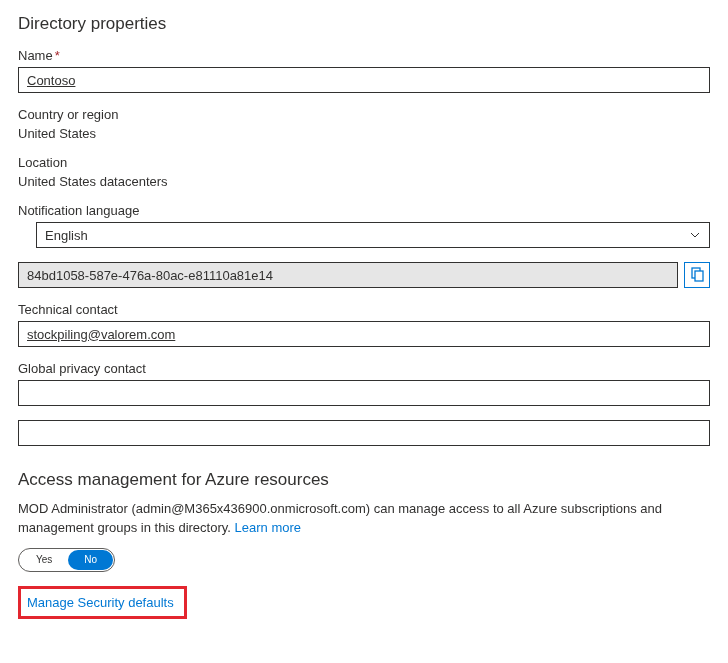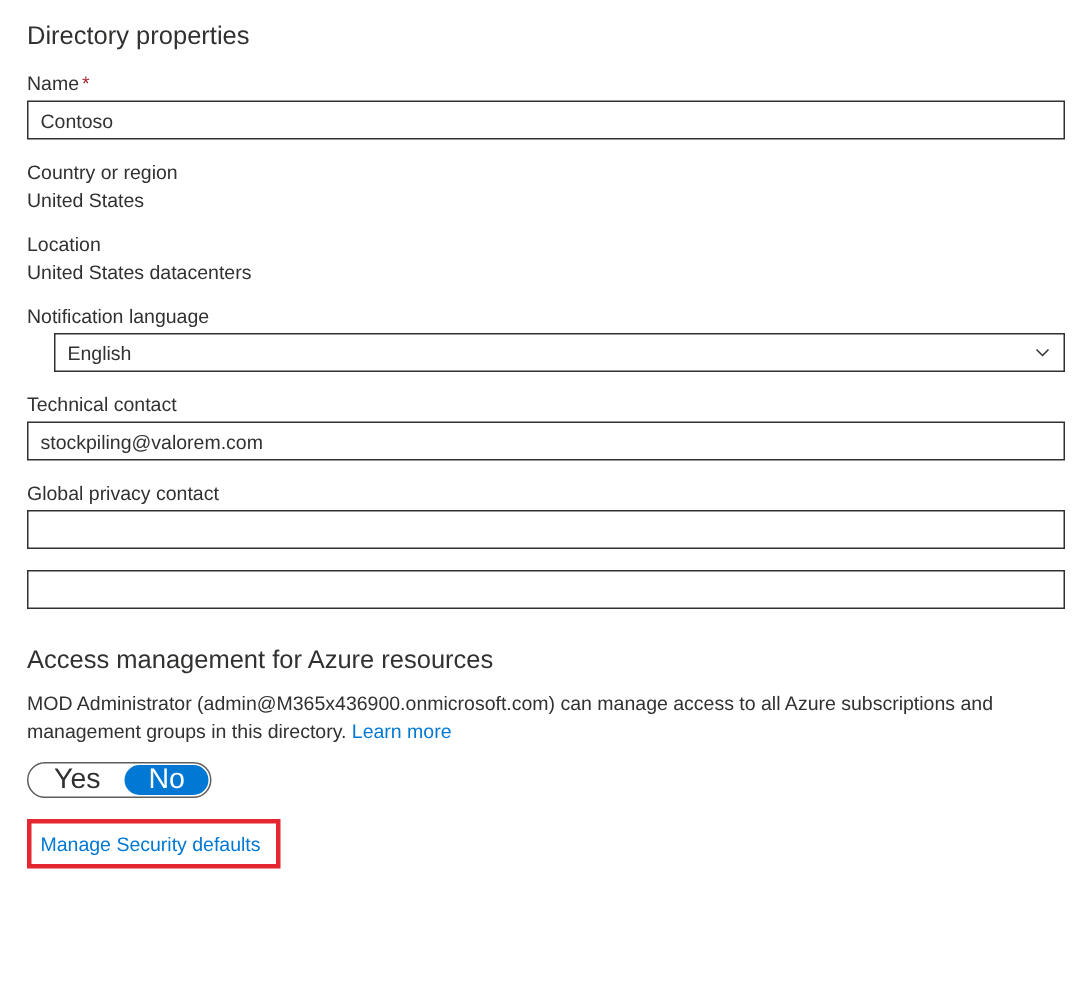--- a/index.html
+++ b/index.html
@@ -36,20 +36,21 @@
     .text-input {
       width: 100%;
       height: 26px;
       border: 1px solid #323130;
       padding: 3px 8px;
       font-size: 13px;
       font-family: inherit;
       color: #323130;
       outline: none;
       background: #fff;
+      text-decoration: underline;
     }
     .select-wrap {
       position: relative;
       width: 100%;
       padding-left: 18px;
     }
     .select-input {
       width: 100%;
       height: 26px;
       border: 1px solid #323130;
@@ -119,21 +120,21 @@
       border: 1px solid #605e5c;
       border-radius: 14px;
       height: 24px;
       padding: 1px;
       overflow: hidden;
       margin-bottom: 14px;
       background: #fff;
     }
     .toggle-opt {
       padding: 2px 16px;
-      font-size: 19px;
+      font-size: 10px;
       border-radius: 12px;
       cursor: pointer;
       color: #323130;
       height: 20px;
       display: inline-flex;
       align-items: center;
     }
     .toggle-opt.active {
       background: #0078d4;
       color: #ffffff;
@@ -181,20 +182,31 @@
       <span class="chevron">
         <svg width="12" height="12" viewBox="0 0 12 12">
             <path d="M2 4 L6 8 L10 4" stroke="#323130" stroke-width="1" fill="none"></path>
           </svg>
       </span>
     </div>
   </div>
 </div>
 
 <div class="field">
+  <div class="id-row">
+    <input type="text" readonly="" class="readonly-input" value="84bd1058-587e-476a-80ac-e81110a81e14" style="">
+    <button class="copy-btn">
+      <span>
+        <svg width="16" height="16" viewBox="0 0 16 16">
+          <rect x="3" y="2" width="8" height="10" fill="none" stroke="#0078d4" stroke-width="1.3"></rect>
+          <rect x="6" y="5" width="8" height="10" fill="#fff" stroke="#0078d4" stroke-width="1.3"></rect>
+        </svg>
+      </span>
+    </button>
+  </div>
 </div>
 
 <div class="field">
   <label class="field-label">Technical contact</label>
   <input type="text" class="text-input" value="stockpiling@valorem.com" style="">
 </div>
 
 <div class="field">
   <label class="field-label">Global privacy contact</label>
   <input type="text" class="text-input" value="" style="">

